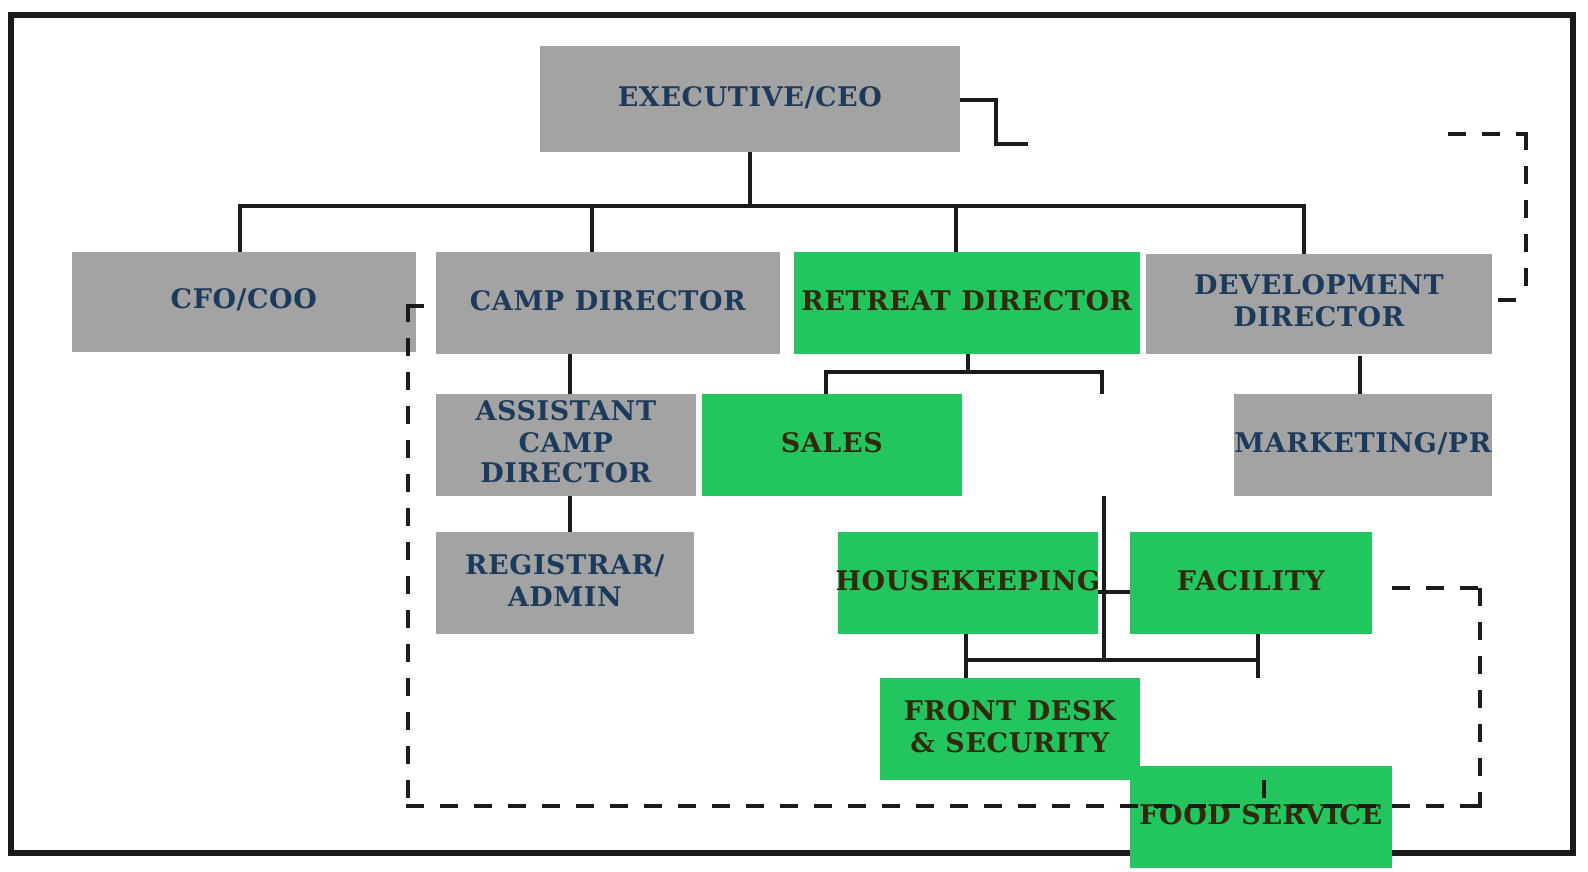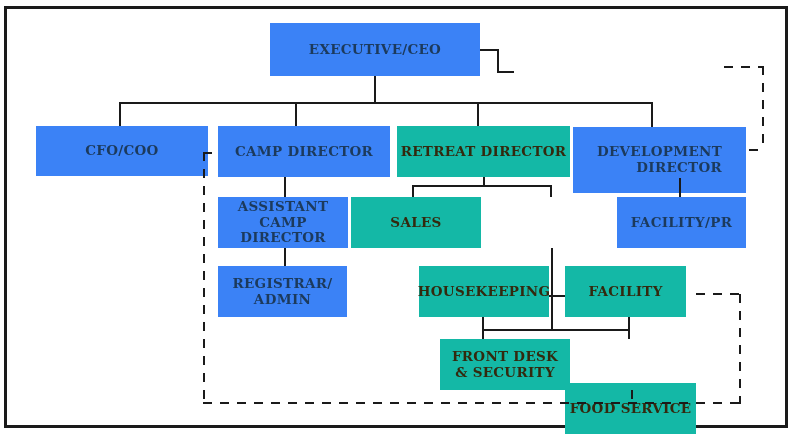--- a/index.html
+++ b/index.html
@@ -9,36 +9,36 @@
   }
   #outer-border{
     position:absolute;left:4px;top:6px;width:784px;height:422px;
     border:3px solid #1a1a1a;box-sizing:border-box;
   }
   .node{
     position:absolute;display:flex;align-items:center;justify-content:center;
     text-align:center;font-weight:bold;font-size:13.5px;line-height:1.15;
     letter-spacing:0.3px;white-space:pre-line;box-sizing:border-box;padding:2px;
   }
-  .blue{background:#3b82f6;color:#1C3A5C;}
-  .yellow{background:#14b8a6;color:#33290E;}
+  .blue{background:#a3a3a3;color:#1C3A5C;}
+  .yellow{background:#22c55e;color:#33290E;}
   .hline{position:absolute;height:2px;background:#1a1a1a;}
   .vline{position:absolute;width:2px;background:#1a1a1a;}
   .hdash{position:absolute;height:2px;
     background:repeating-linear-gradient(to right,#1a1a1a 0 9px,transparent 9px 17px);}
   .vdash{position:absolute;width:2px;
     background:repeating-linear-gradient(to bottom,#1a1a1a 0 9px,transparent 9px 17px);}
 
   
   .pos-ceo{left:270px;top:23px;width:210px;height:53px;}
   .pos-admin{left:514px;top:47px;width:210px;height:50px;}
   .pos-cfo{left:36px;top:126px;width:172px;height:50px;}
   .pos-camp{left:218px;top:126px;width:172px;height:51px;}
   .pos-retreat{left:397px;top:126px;width:173px;height:51px;}
-  .pos-development{left:573px;top:127px;width:173px;height:66px;text-align:right;}
+  .pos-development{left:573px;top:127px;width:173px;height:50px;}
   .pos-asstcamp{left:218px;top:197px;width:130px;height:51px;}
   .pos-sales{left:351px;top:197px;width:130px;height:51px;}
   .pos-fulfillment{left:485px;top:197px;width:127px;height:51px;}
   .pos-marketing{left:617px;top:197px;width:129px;height:51px;}
   .pos-registrar{left:218px;top:266px;width:129px;height:51px;}
   .pos-housekeeping{left:419px;top:266px;width:130px;height:51px;}
   .pos-facility{left:565px;top:266px;width:121px;height:51px;}
   .pos-frontdesk{left:440px;top:339px;width:130px;height:51px;}
   .pos-foodservice{left:565px;top:339px;width:131px;height:51px;margin-top:44px;}
 </style>
@@ -50,21 +50,21 @@
 
   <div class="node blue pos-ceo">EXECUTIVE/CEO</div>
   <div class="node blue pos-cfo">CFO/COO</div>
   <div class="node blue pos-camp">CAMP DIRECTOR</div>
   <div class="node yellow pos-retreat">RETREAT DIRECTOR</div>
   <div class="node blue pos-development">DEVELOPMENT
 DIRECTOR</div>
   <div class="node blue pos-asstcamp">ASSISTANT
 CAMP DIRECTOR</div>
   <div class="node yellow pos-sales">SALES</div>
-  <div class="node blue pos-marketing">FACILITY/PR</div>
+  <div class="node blue pos-marketing">MARKETING/PR</div>
   <div class="node blue pos-registrar">REGISTRAR/
 ADMIN</div>
   <div class="node yellow pos-housekeeping">HOUSEKEEPING</div>
   <div class="node yellow pos-facility">FACILITY</div>
   <div class="node yellow pos-frontdesk">FRONT DESK
 &amp; SECURITY</div>
   <div class="node yellow pos-foodservice">FOOD SERVICE</div>
 
   <div class="vline" style="left:374px;top:76px;height:27px;"></div>
   <div class="hline" style="left:120px;top:102px;width:533px;"></div>

